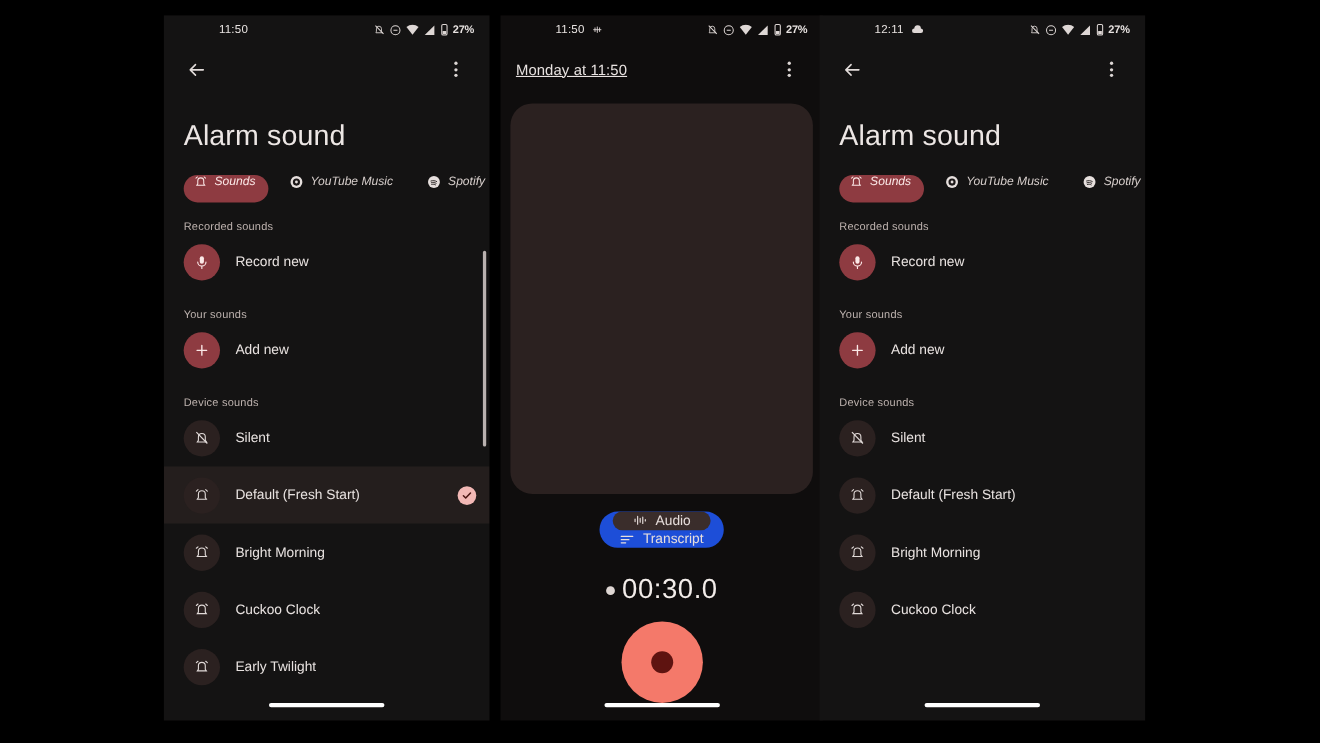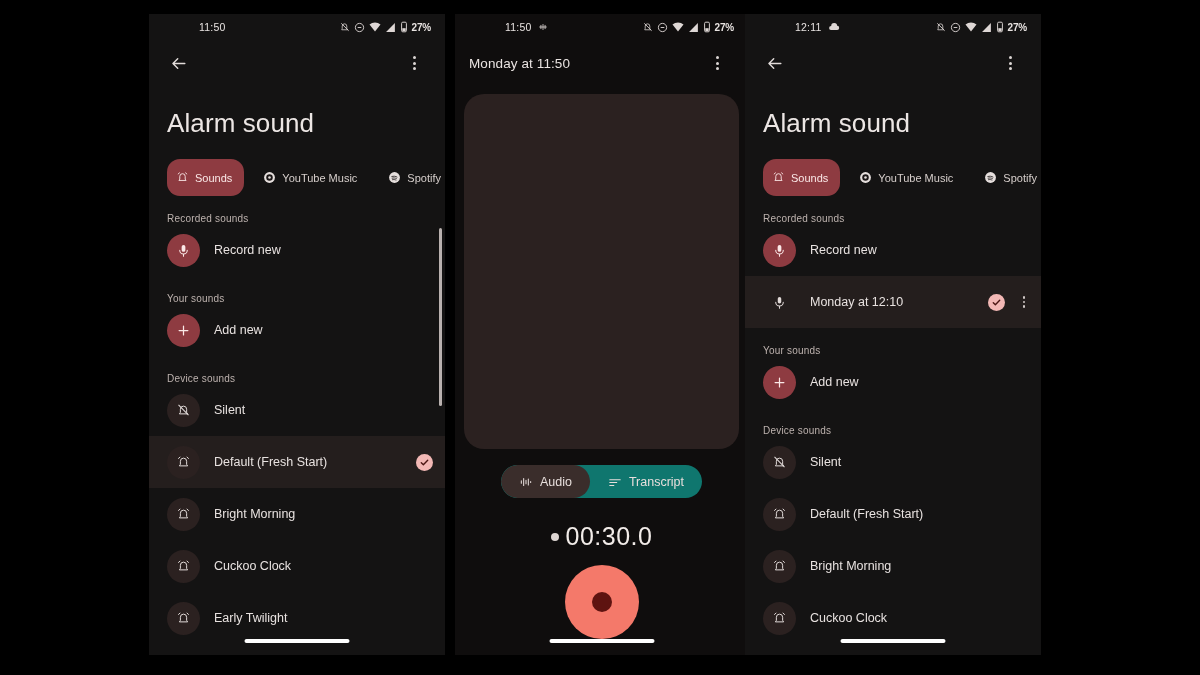--- a/index.html
+++ b/index.html
@@ -45,21 +45,21 @@
 
   
   .appbar {
     height: 46px;
     display: flex;
     align-items: center;
     justify-content: space-between;
     padding: 0 16px 0 14px;
   }
   .appbar-title {
-    color: #e9e3e1; font-size: 13.5px; letter-spacing: .1px;
+    color: #e9e3e1; font-size: 13.5px; letter-spacing: .1px; text-decoration: underline;
   }
   .icon-btn {
     width: 30px; height: 30px;
     display: flex; align-items: center; justify-content: center;
   }
   .dots { display: flex; flex-direction: column; gap: 2.5px; align-items: center; }
   .dots i { width: 3px; height: 3px; border-radius: 50%; background: #dcd6d4; display:block; }
 
   
   .page-title {
@@ -70,27 +70,28 @@
     padding: 22px 0 0 18px;
   }
 
   
   .chips {
     display: flex; align-items: center;
     gap: 10px;
     padding: 20px 0 0 18px;
   }
   .chip {
-    display: flex; align-items: center; gap: 6px;
-    height: 37px;
+    display: flex; gap: 6px;
+    height: 25px;
     border-radius: 13px;
     padding: 0 12px 0 9px;
     font-size: 11px;
     color: #d6cecb;
     white-space: nowrap;
+    font-style: italic;
   }
   .chip.active { background: #8e3b41; color: #fbe8e7; }
   .chip svg, .chip .glyph { flex: none; }
 
   
   .section-label {
     color: #bdb2ae;
     font-size: 10px;
     letter-spacing: .2px;
     padding: 17px 0 0 18px;
@@ -143,26 +144,27 @@
     height: 355px;
     border-radius: 20px;
     background: #2b2120;
   }
   .seg-wrap {
     display: flex; justify-content: center;
     margin-top: 16px;
   }
   .segmented {
     display: flex;
-    background: #0f766e;
+    background: #1d4ed8;
     border-radius: 18px;
     height: 33px;
     align-items: center;
     padding: 0;
     overflow: hidden;
+    flex-direction: column;
   }
   .seg {
     display: flex; align-items: center; gap: 7px;
     height: 33px; padding: 0 18px;
     font-size: 12.5px;
     color: #e7dedc;
   }
   .seg.active { background: #3a2d2b; border-radius: 18px; }
   .timer {
     display: flex; align-items: center; justify-content: center;
@@ -509,39 +511,20 @@
       <div class="row">
         <div class="row-avatar solid">
           <svg width="15" height="15" viewBox="0 0 24 24">
               <rect x="9" y="3" width="6" height="11" rx="3" fill="#fbe8e7"></rect>
               <path d="M6 11.5a6 6 0 0012 0M12 17.5V21" stroke="#fbe8e7" stroke-width="1.7" fill="none" stroke-linecap="round"></path>
             </svg>
         </div>
         <div class="row-label">Record new</div>
       </div>
 
-      <div class="row selected">
-        <div class="row-avatar plain">
-          <svg width="15" height="15" viewBox="0 0 24 24">
-              <rect x="9.2" y="3" width="5.6" height="10.5" rx="2.8" fill="#e2dbd9"></rect>
-              <path d="M6 11.5a6 6 0 0012 0M12 17.5V21" stroke="#e2dbd9" stroke-width="1.7" fill="none" stroke-linecap="round"></path>
-            </svg>
-        </div>
-        <div class="row-label">Monday at 12:10</div>
-        <div class="check-badge">
-          <svg width="11" height="11" viewBox="0 0 24 24">
-              <path d="M5 12.5l4.5 4.5L19 7" stroke="#4a1512" stroke-width="3" fill="none" stroke-linecap="round" stroke-linejoin="round"></path>
-            </svg>
-        </div>
-        <div class="row-menu">
-            <i></i>
-            <i></i>
-            <i></i>
-          </div>
-      </div>
 
       <div class="section-label">Your sounds</div>
       <div class="row">
         <div class="row-avatar solid">
           <svg width="15" height="15" viewBox="0 0 24 24">
               <path d="M12 5v14M5 12h14" stroke="#fbe8e7" stroke-width="2" stroke-linecap="round"></path>
             </svg>
         </div>
         <div class="row-label">Add new</div>
       </div>

